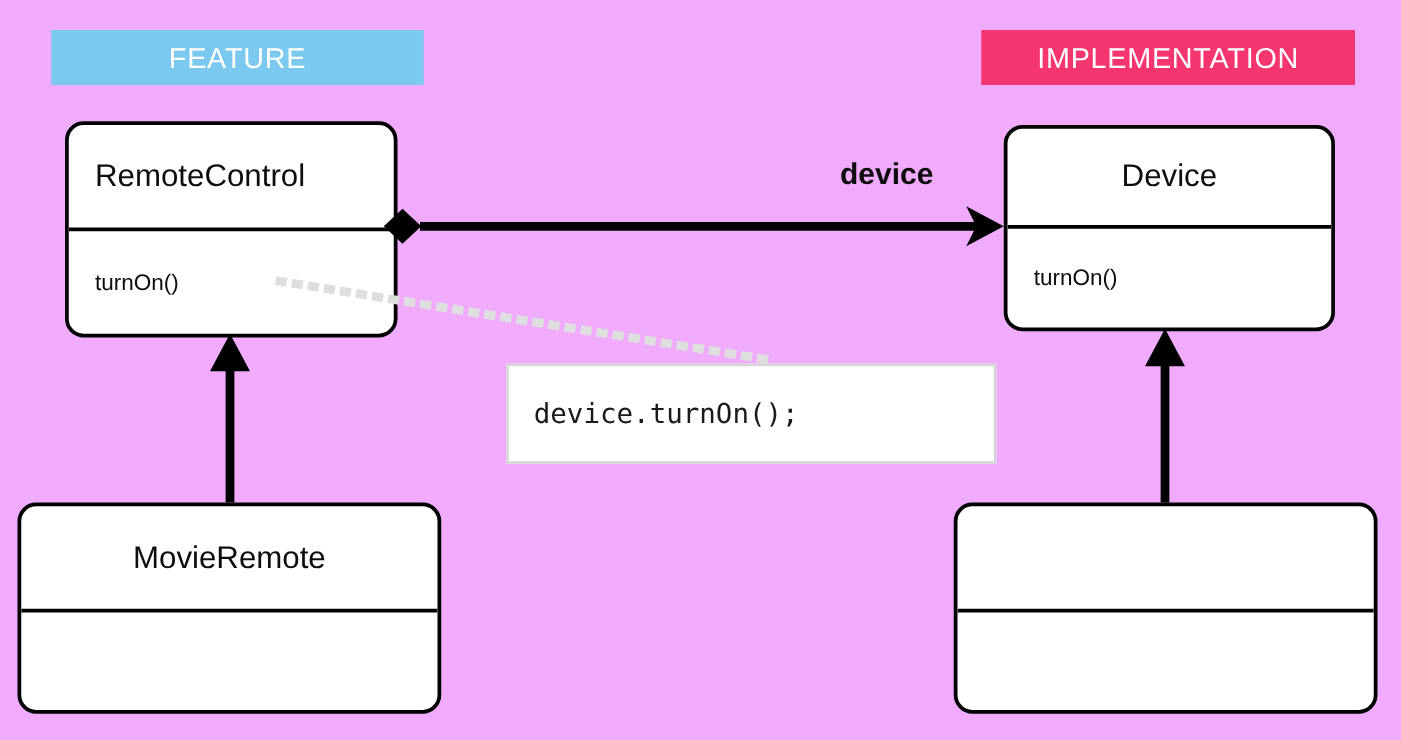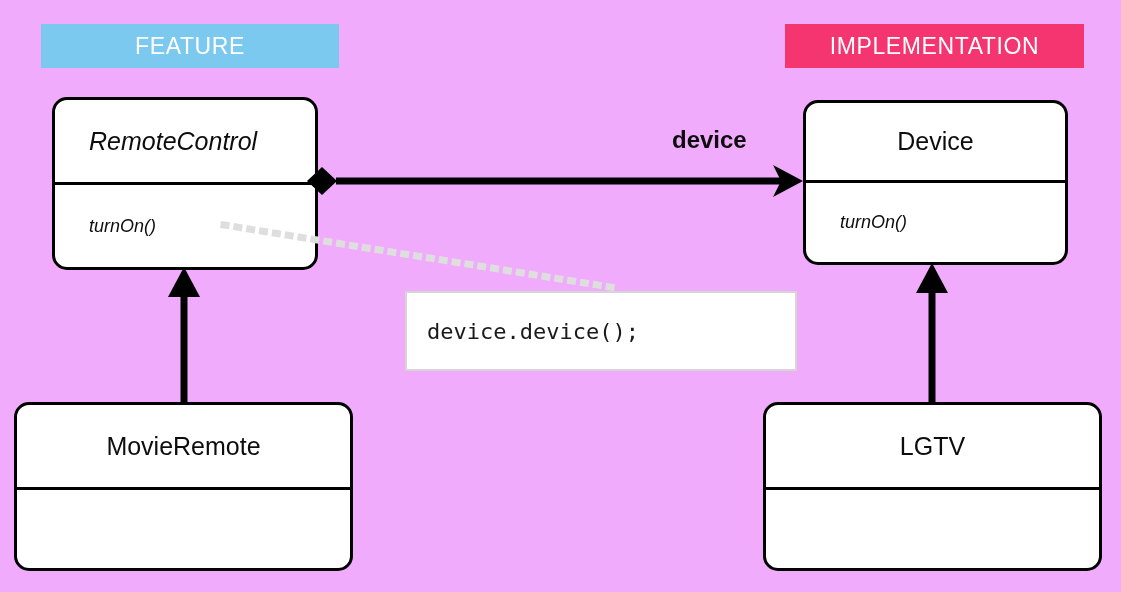--- a/index.html
+++ b/index.html
@@ -65,21 +65,21 @@
     font-size: 18px;
     color: #0d0d0d;
     white-space: nowrap;
   }
   .compartment-divider {
     position: absolute;
     left: 0; right: 0;
     height: 3px;
     background: #000000;
   }
-  .align-left   { justify-content: flex-start; padding-left: 34px; font-style: italic; }
+  .align-left   { justify-content: flex-start; padding-left: 21px; }
   .align-center { justify-content: center; }
 
   
   #box-remotecontrol { left: 52px; top: 97px; width: 266px; height: 173px; }
   #box-remotecontrol .class-name        { top: 0;   height: 82px; }
   #box-remotecontrol .compartment-divider { top: 82px; }
   #box-remotecontrol .class-members     { top: 85px; height: 82px; }
 
   
   #box-device { left: 803px; top: 100px; width: 265px; height: 165px; }
@@ -164,21 +164,20 @@
     <div class="class-members align-left">turnOn()</div>
   </div>
 
   <div class="class-box" id="box-movieremote">
     <div class="class-name align-center">MovieRemote</div>
     <div class="compartment-divider"></div>
     <div class="class-members align-left"></div>
   </div>
 
   <div class="class-box" id="box-lgtv">
-    <div class="class-name align-center">LGTV</div>
     <div class="compartment-divider"></div>
     <div class="class-members align-left"></div>
   </div>
 
   <svg id="connectors" viewBox="0 0 1121 592">
 
     <g>
       <line x1="336" y1="181" x2="790" y2="181" stroke="#000000" stroke-width="7"></line>
 
       <polygon points="322,167 337,181 322,195 307,181" fill="#000000"></polygon>
@@ -195,16 +194,16 @@
       <line x1="932" y1="402" x2="932" y2="284" stroke="#000000" stroke-width="7"></line>
       <polygon points="932,263 916,293 948,293" fill="#000000"></polygon>
     </g>
 
     <line x1="224" y1="225" x2="616" y2="288" stroke="#dedede" stroke-width="7" stroke-linecap="square" stroke-dasharray="2 11"></line>
   </svg>
 
   <div id="label-device">device</div>
 
   <div id="note-code" style="border-color: rgb(213, 213, 213);">
-    <span id="note-code-text">device.device();</span>
+    <span id="note-code-text">device.turnOn();</span>
   </div>
 
 </div>
 
 </body></html>

